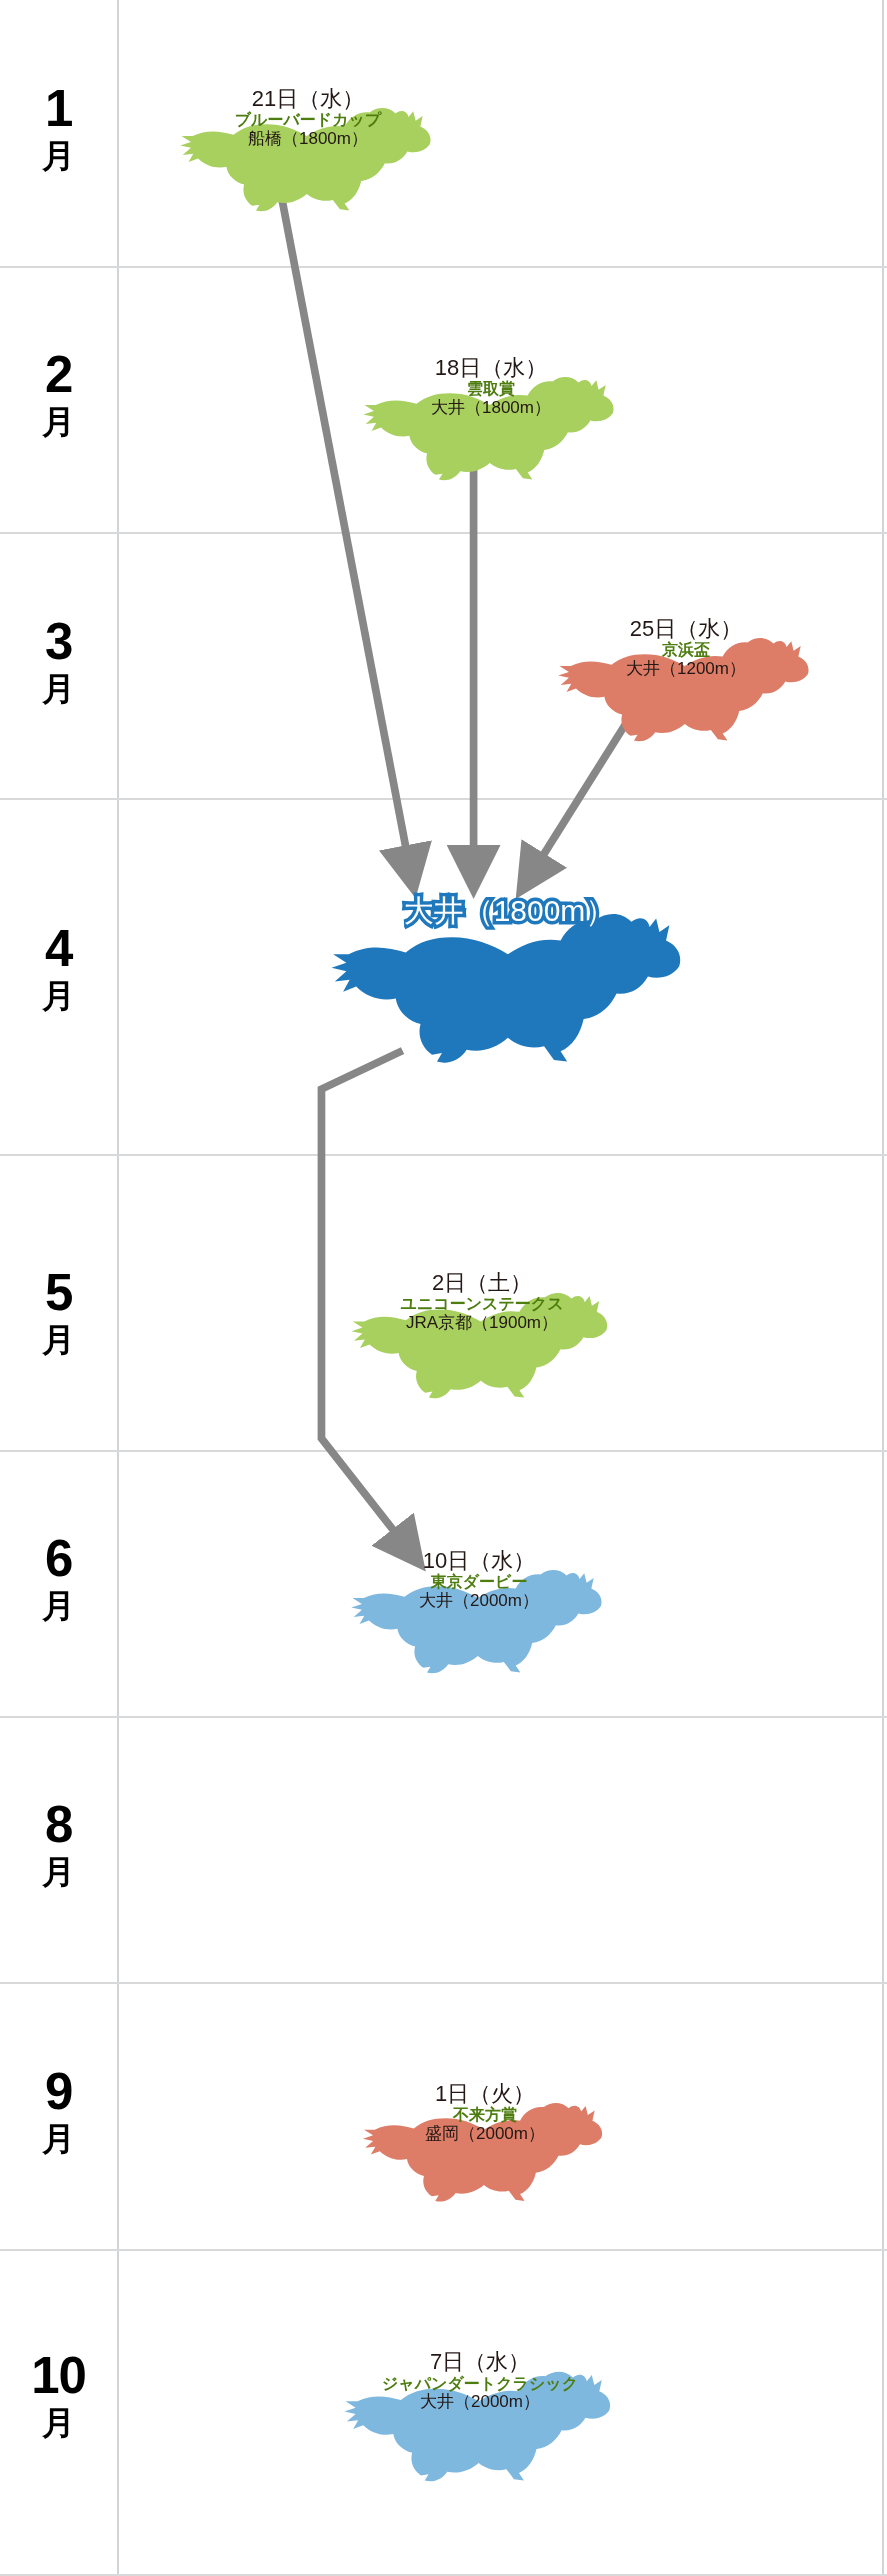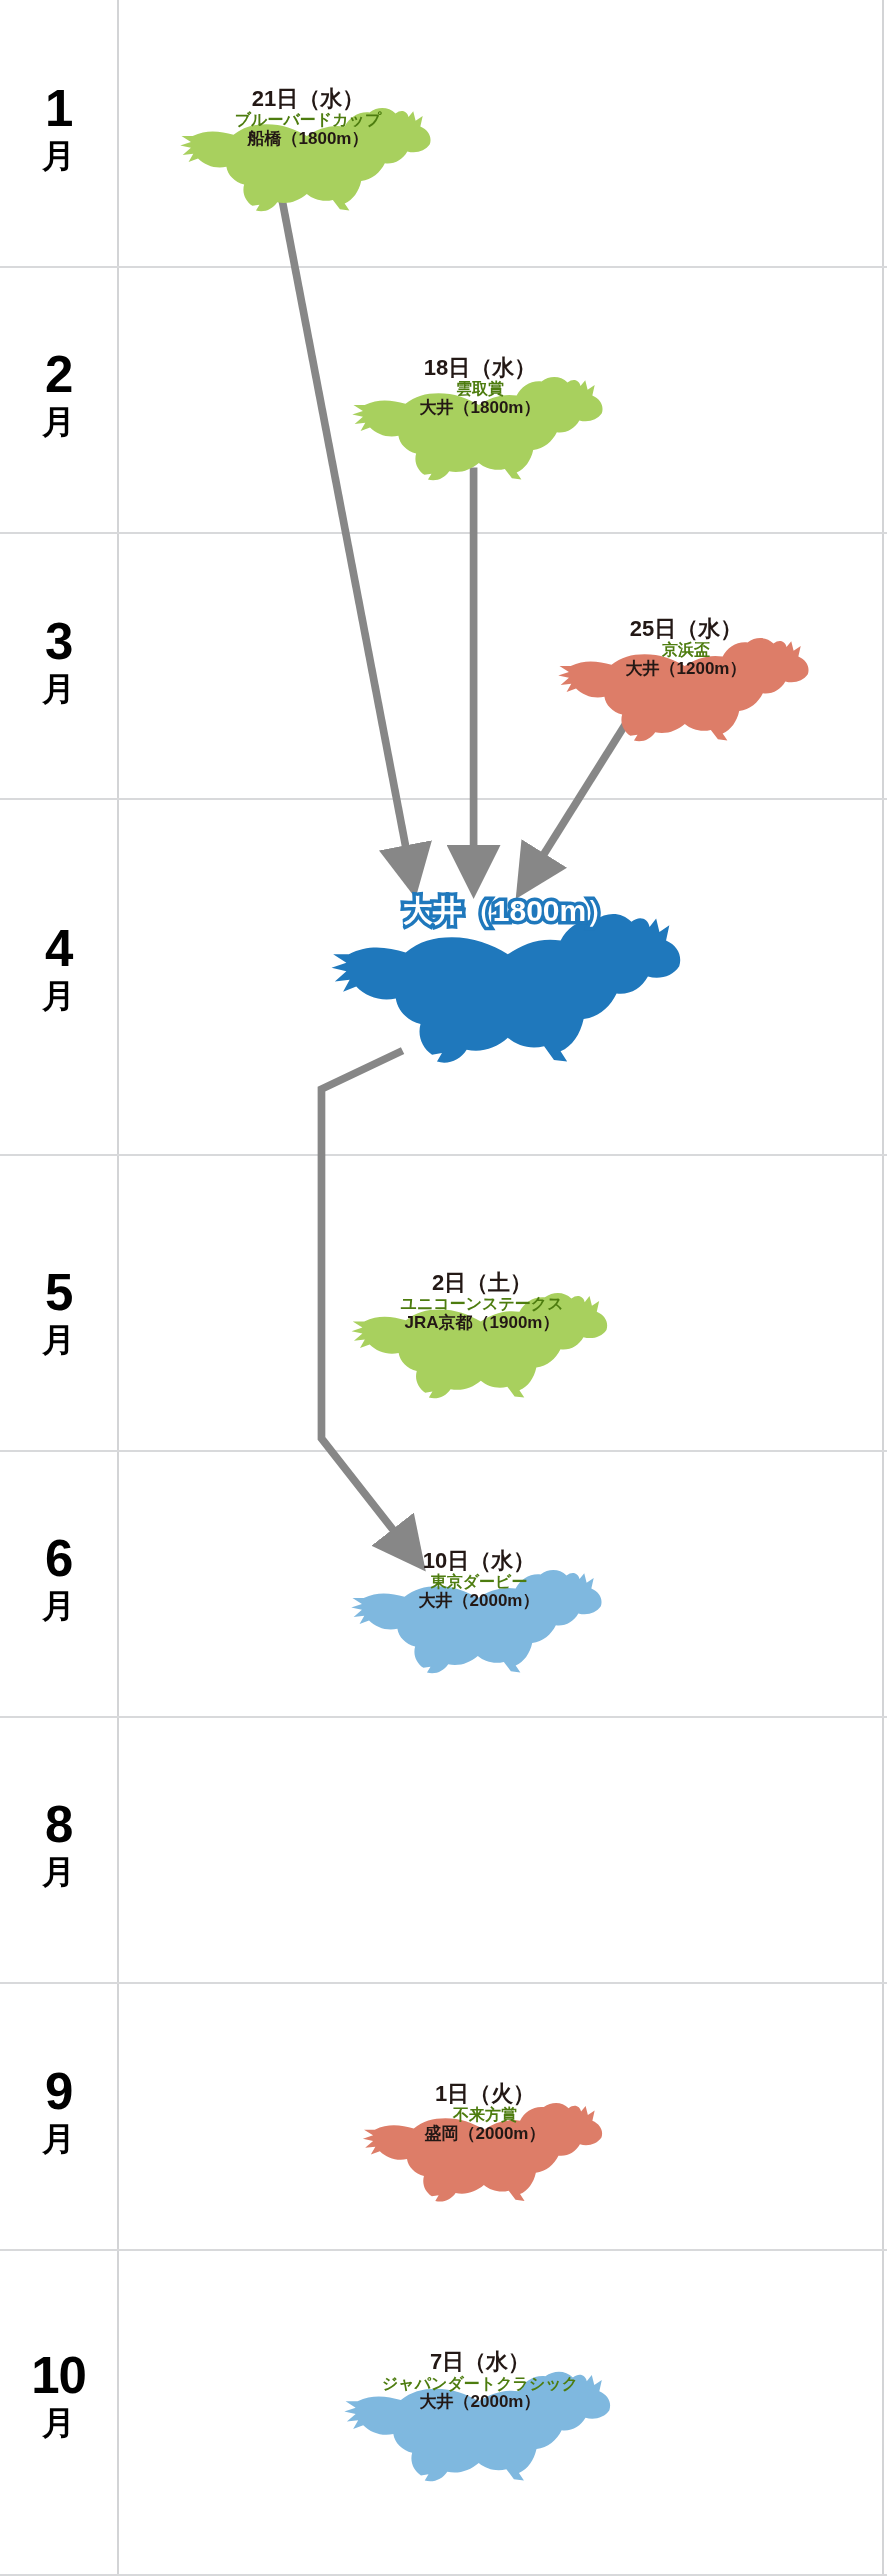--- a/index.html
+++ b/index.html
@@ -67,29 +67,29 @@
     pointer-events:none;
   }
   .race .labels{
     position:relative;
     z-index:2;
     text-align:center;
     line-height:1.04;
     white-space:nowrap;
   }
   .race .l-date{
-    font-weight:bold;
+    font-weight:normal;
     color:#231815;
   }
   .race .l-name{
     font-weight:bold;
     color:#4d7c0f;
   }
   .race .l-venue{
-    font-weight:bold;
+    font-weight:normal;
     color:#231815;
   }
 
   
   .race.normal .l-date{font-size:22px;}
   .race.normal .l-name{font-size:16px;margin-top:1.8px;}
   .race.normal .l-venue{font-size:17px;margin-top:1.2px;}
 
   
   .race.highlight .labels{
@@ -203,21 +203,21 @@
                  L14 136 L32 130 L16 120 Z"></path>
       </g>
     </svg>
     <div class="labels" style="padding-top:22.5px;">
       <div class="l-date">21日（水）</div>
       <div class="l-name">ブルーバードカップ</div>
       <div class="l-venue">船橋（1800m）</div>
     </div>
   </div>
 
-  <div class="race normal" style="left:344px;top:334px;width:272px;">
+  <div class="race normal" style="left:355px;top:334px;width:272px;">
     <svg class="art" width="272" height="148" viewBox="0 0 460 250">
       <g fill="#a8d05e">
         <path d="M35 120 C60 108,82 112,104 118 C120 105,138 100,160 100
                  C186 100,208 108,228 120 C246 108,268 100,292 104
                  C300 88,316 78,334 80 C348 70,366 70,378 82
                  C388 74,398 78,400 88 L408 78 L412 94 L424 86 L420 104
                  C434 110,440 122,436 134 C428 146,412 150,398 146
                  C390 160,376 168,360 166 C352 182,338 194,320 196
                  C316 214,306 228,292 234 L300 246 L284 244 L272 228
                  C256 232,240 228,228 218 C214 230,196 236,178 232

